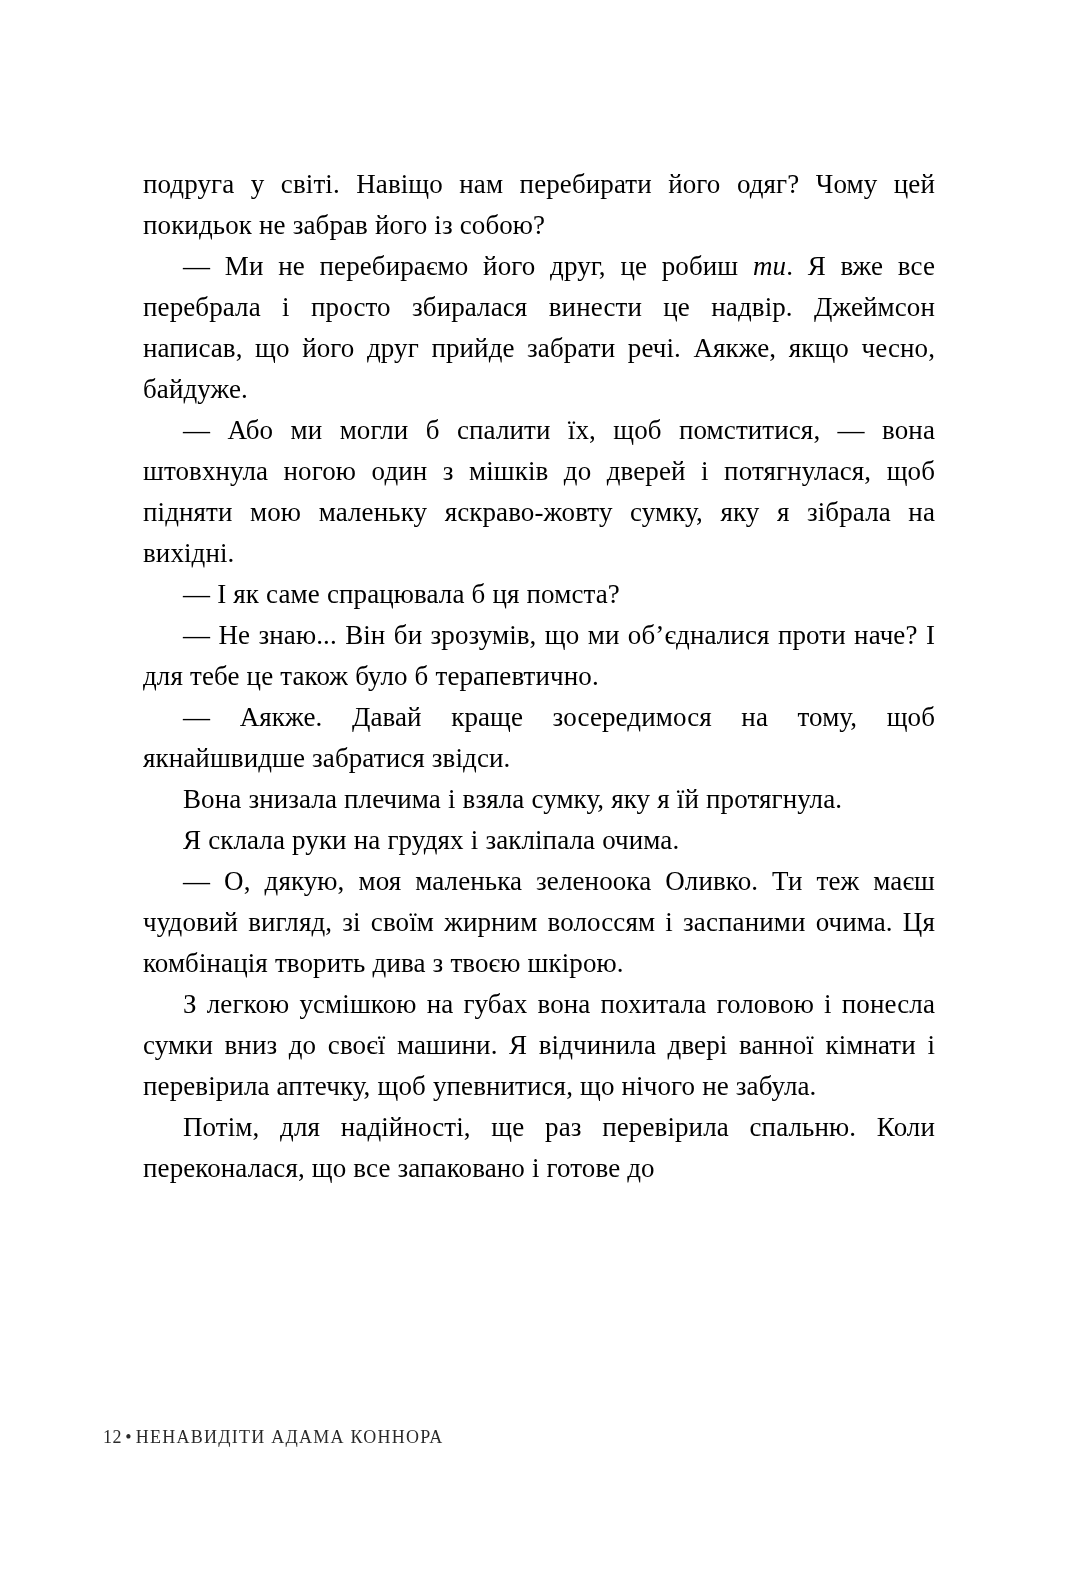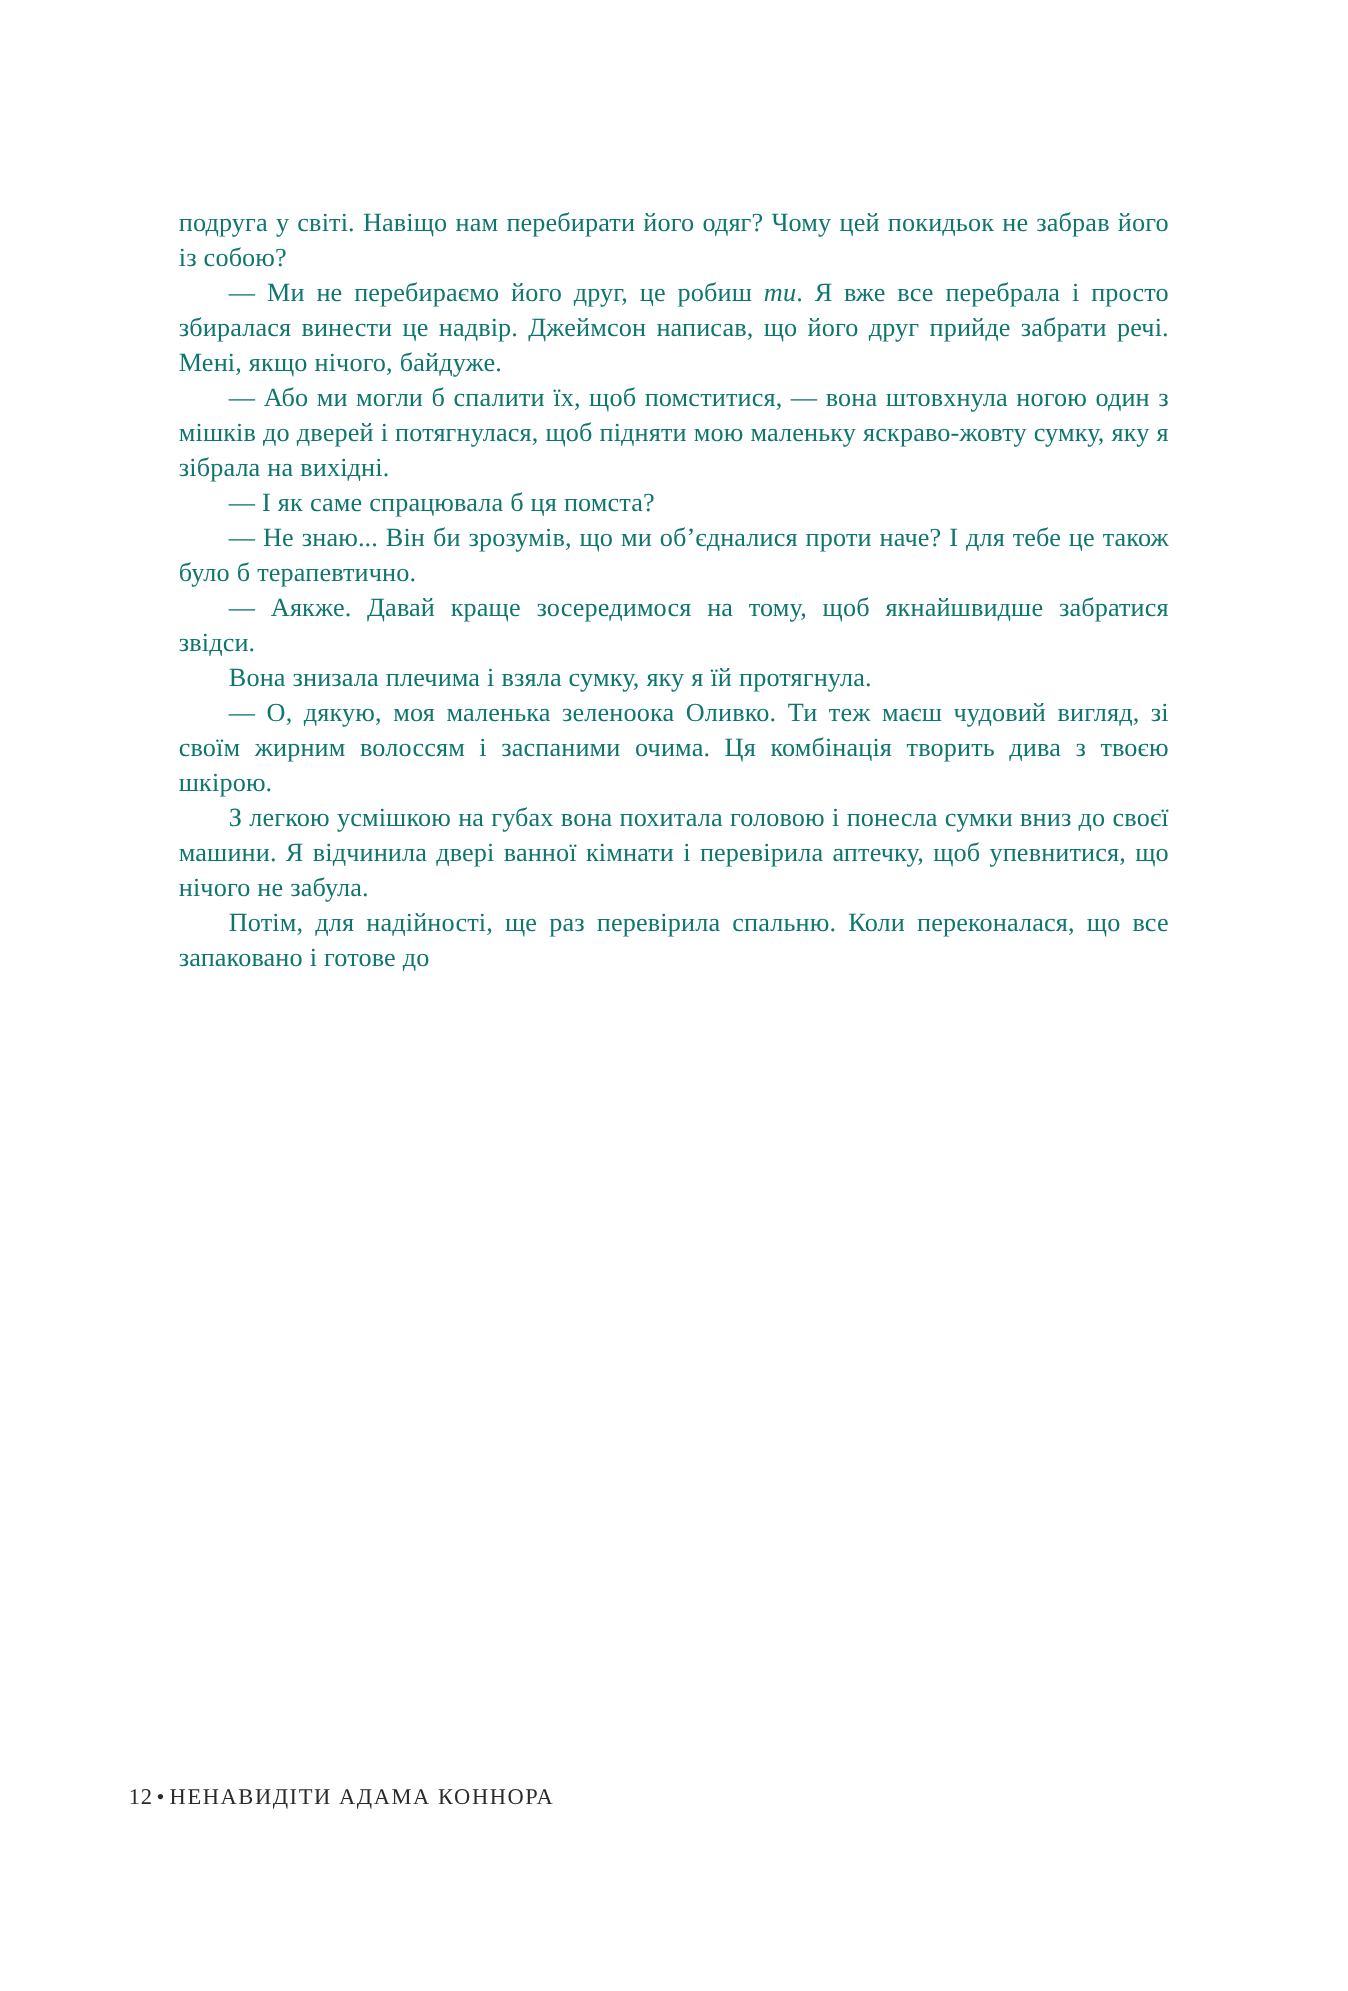--- a/index.html
+++ b/index.html
@@ -24,29 +24,29 @@
 
   .text-column {
     position: absolute;
     left: 143px;
     top: 164px;
     width: 792px;
   }
 
   .para {
     margin: 0;
-    font-size: 21px;
-    line-height: 28px;
+    font-size: 27px;
+    line-height: 41px;
     text-align: justify;
     text-justify: inter-word;
     hyphens: manual;
     -webkit-hyphens: manual;
     letter-spacing: 0.1px;
     word-spacing: 0.2px;
-    color: #0f766e;
+    color: #000000;
   }
 
   .para.indent {
     text-indent: 40px;
   }
 
   .para.noindent {
     text-indent: 0;
   }
 
@@ -79,33 +79,34 @@
 </style>
 </head>
 <body>
 
 <div class="page">
 
   <div class="text-column">
 
     <p class="para noindent">подруга у світі. Навіщо нам перебирати його одяг? Чому цей покидьок не забрав його із собою?</p>
 
-    <p class="para indent"><span>— Ми не перебираємо його друг, це робиш </span><em>ти</em><span>. Я вже все перебрала і просто збиралася винести це надвір. Джеймсон написав, що його друг прийде забрати речі. Мені, якщо нічого, байдуже.</span></p>
+    <p class="para indent"><span>— Ми не перебираємо його друг, це робиш </span><em>ти</em><span>. Я вже все перебрала і просто збиралася винести це надвір. Джеймсон написав, що його друг прийде забрати речі. Аякже, якщо чесно, байдуже.</span></p>
 
     <p class="para indent">— Або ми могли б спалити їх, щоб помститися, — вона штовхнула ногою один з мішків до дверей і потягнулася, щоб підняти мою маленьку яскраво-жовту сумку, яку я зібрала на вихідні.</p>
 
     <p class="para indent">— І як саме спрацювала б ця помста?</p>
 
     <p class="para indent">— Не знаю... Він би зрозумів, що ми об’єдналися проти наче? І для тебе це також було б терапевтично.</p>
 
     <p class="para indent">— Аякже. Давай краще зосередимося на тому, щоб якнайшвидше забратися звідси.</p>
 
     <p class="para indent">Вона знизала плечима і взяла сумку, яку я їй протягнула.</p>
 
 
+    <p class="para indent">Я склала руки на грудях і закліпала очима.</p>
 
     <p class="para indent">— О, дякую, моя маленька зеленоока Оливко. Ти теж маєш чудовий вигляд, зі своїм жирним волоссям і заспаними очима. Ця комбінація творить дива з твоєю шкірою.</p>
 
     <p class="para indent">З легкою усмішкою на губах вона похитала головою і понесла сумки вниз до своєї машини. Я відчинила двері ванної кімнати і перевірила аптечку, щоб упевнитися, що нічого не забула.</p>
 
     <p class="para indent">Потім, для надійності, ще раз перевірила спальню. Коли переконалася, що все запаковано і готове до</p>
 
   </div>
 
   <div class="footer">

